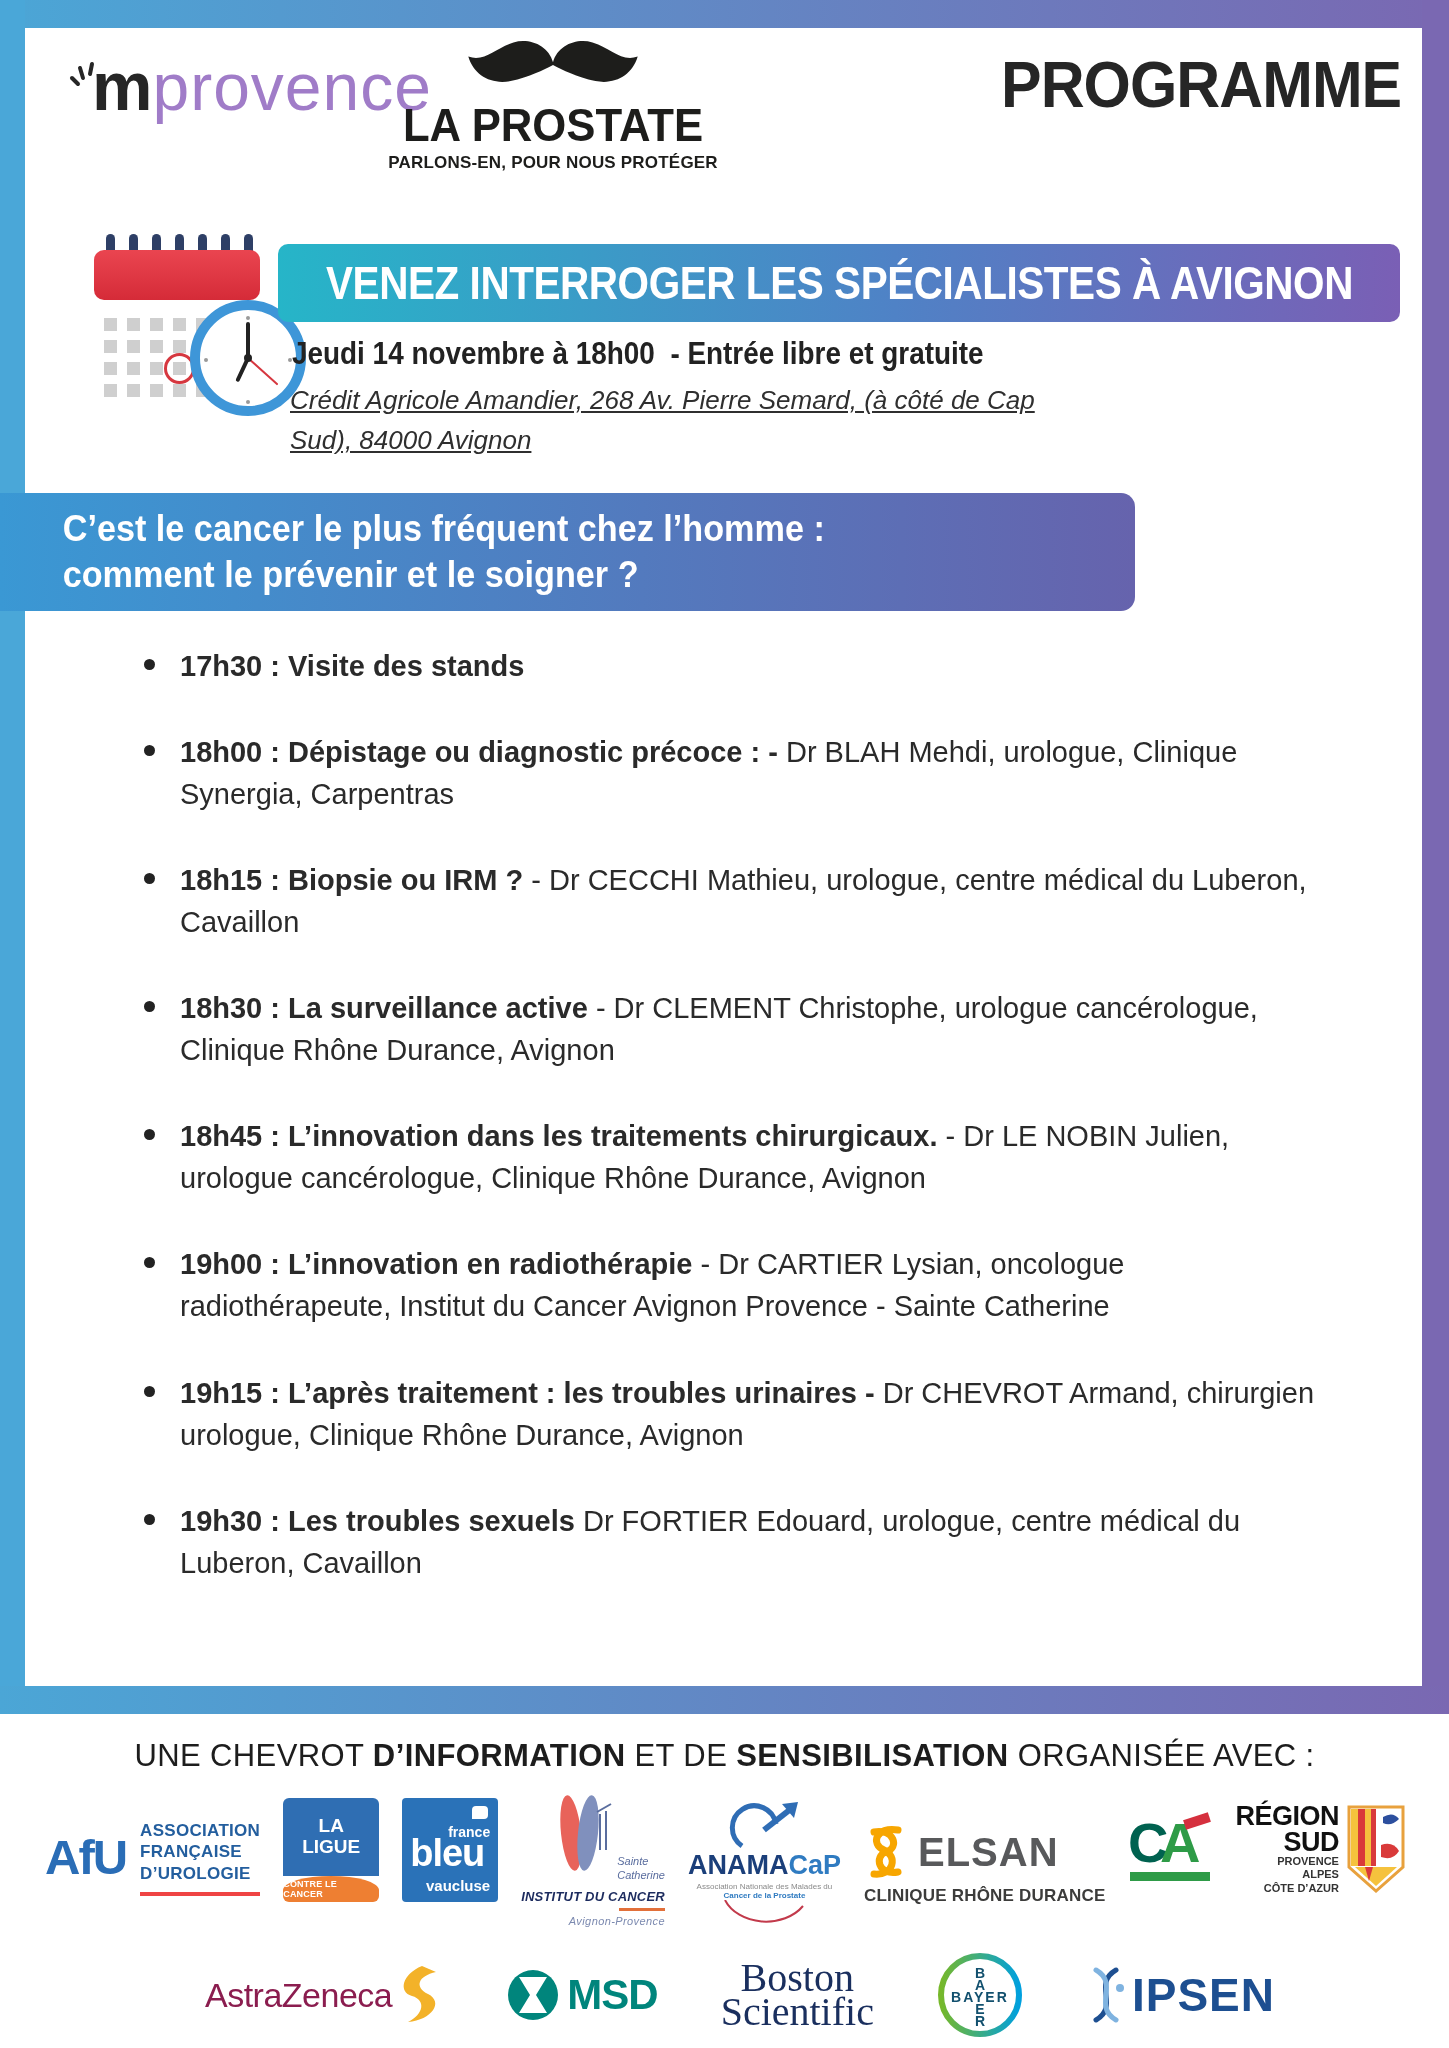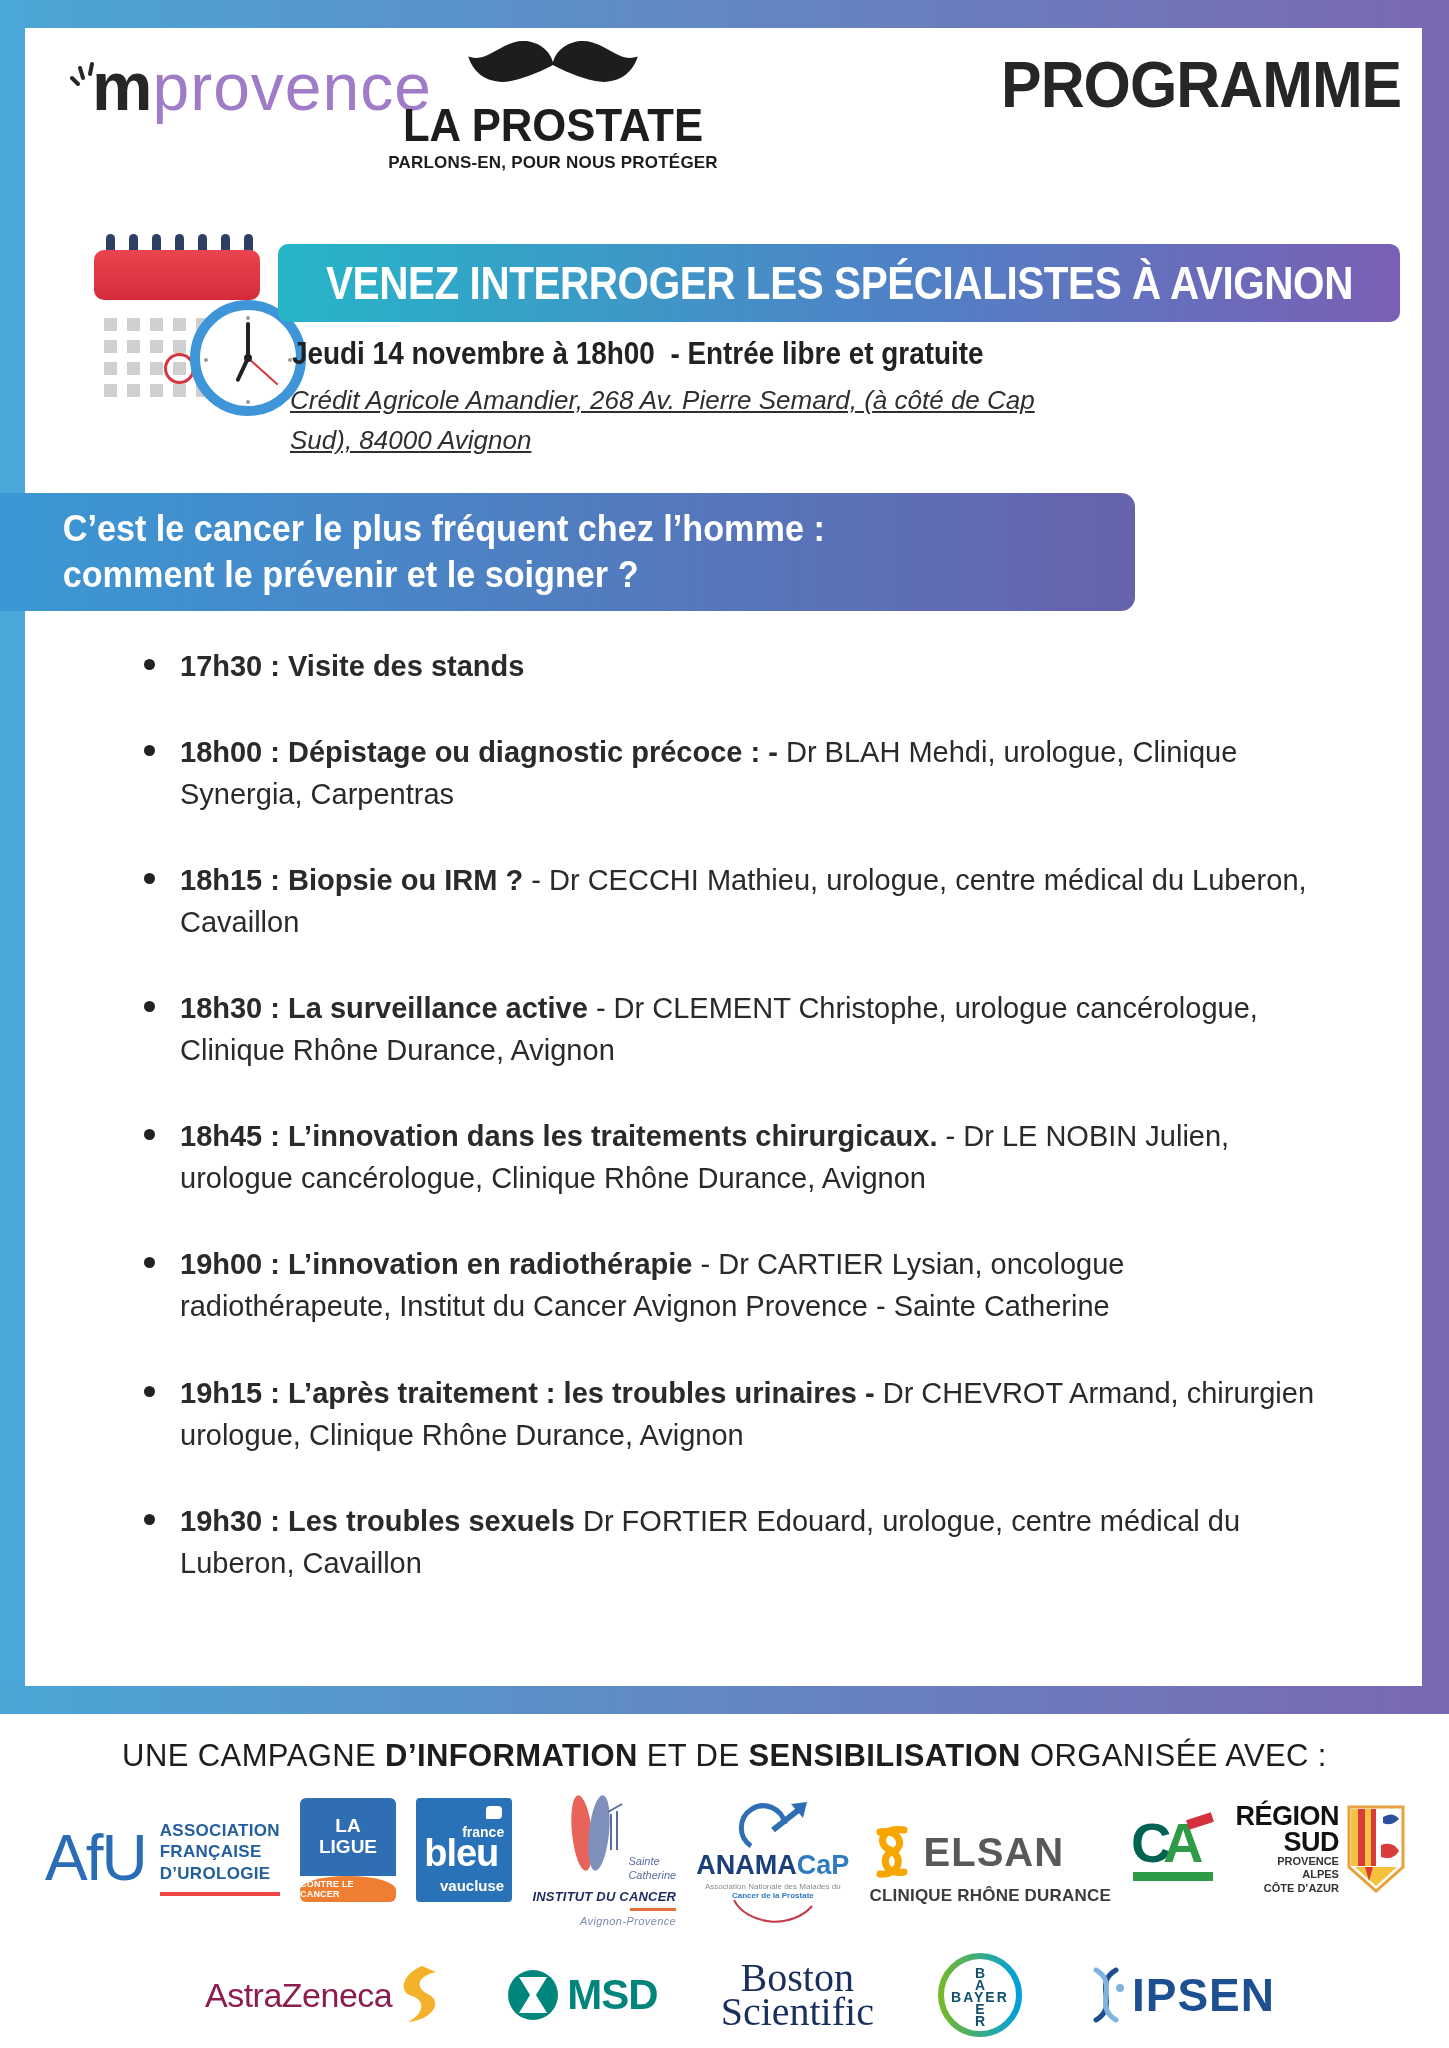--- a/index.html
+++ b/index.html
@@ -79,21 +79,21 @@
   .campaign{position:absolute;left:0;top:1738px;width:100%;text-align:center;font-size:31px;
     color:#1d1d1d;letter-spacing:.4px;}
   .campaign .b{font-weight:800;}
 
   
   .partners{position:absolute;left:45px;top:1798px;width:1360px;display:flex;
     justify-content:space-between;align-items:flex-start;}
   .logo{display:flex;align-items:center;}
 
   .afu{margin-top:22px;}
-  .afu .abbr{font-size:64px;font-weight:400;color:#2a6db6;letter-spacing:-2px;line-height:1;}
+  .afu .abbr{font-size:49px;font-weight:700;color:#2a6db6;letter-spacing:-2px;line-height:1;}
   .afu .txt{margin-left:14px;border-bottom:4px solid #ef4444;padding-bottom:8px;}
   .afu .txt div{font-size:17px;font-weight:700;color:#235e9e;line-height:1.25;letter-spacing:.3px;}
 
   .ligue{width:96px;height:104px;border-radius:6px;overflow:hidden;display:flex;flex-direction:column;}
   .ligue .top{flex:1;background:#2f6eb3;display:flex;align-items:center;justify-content:center;}
   .ligue .top span{color:#fff;font-weight:700;font-size:19px;text-align:center;line-height:1.1;width:70px;}
   .ligue .bot{height:26px;background:#ee7f32;border-radius:50% 50% 0 0/14px 14px 0 0;
     display:flex;align-items:center;justify-content:center;}
   .ligue .bot span{color:#fff;font-size:9px;font-weight:700;letter-spacing:.2px;}
 
@@ -249,21 +249,21 @@
     <li><span class="b">18h00 : Dépistage ou diagnostic précoce : -</span><span> Dr BLAH Mehdi, urologue, Clinique Synergia, Carpentras</span></li>
     <li><span class="b">18h15 : Biopsie ou IRM ?</span><span> - Dr CECCHI Mathieu, urologue, centre médical du Luberon, Cavaillon</span></li>
     <li><span class="b">18h30 : La surveillance active</span><span> - Dr CLEMENT Christophe, urologue cancérologue, Clinique Rhône Durance, Avignon</span></li>
     <li><span class="b">18h45 : L’innovation dans les traitements chirurgicaux.</span><span> - Dr LE NOBIN Julien, urologue cancérologue, Clinique Rhône Durance, Avignon</span></li>
     <li><span class="b">19h00 : L’innovation en radiothérapie</span><span> - Dr CARTIER Lysian, oncologue radiothérapeute, Institut du Cancer Avignon Provence - Sainte Catherine</span></li>
     <li><span class="b">19h15 : L’après traitement : les troubles urinaires -</span><span> Dr CHEVROT Armand, chirurgien urologue, Clinique Rhône Durance, Avignon</span></li>
     <li><span class="b">19h30 : Les troubles sexuels</span><span> Dr FORTIER Edouard, urologue, centre médical du Luberon, Cavaillon</span></li>
   </ul>
 
   <div class="campaign">
-    <span>UNE CAMPAGNE </span><span class="b">D’INFORMATION</span><span> ET DE </span><span class="b">SENSIBILISATION</span><span> ORGANISÉE AVEC :</span>
+    <span>UNE CHEVROT </span><span class="b">D’INFORMATION</span><span> ET DE </span><span class="b">SENSIBILISATION</span><span> ORGANISÉE AVEC :</span>
   </div>
 
   <div class="partners">
 
     <div class="logo afu">
       <span class="abbr">AfU</span>
       <span class="txt">
         <div>ASSOCIATION</div>
         <div>FRANÇAISE</div>
         <div>D’UROLOGIE</div>

